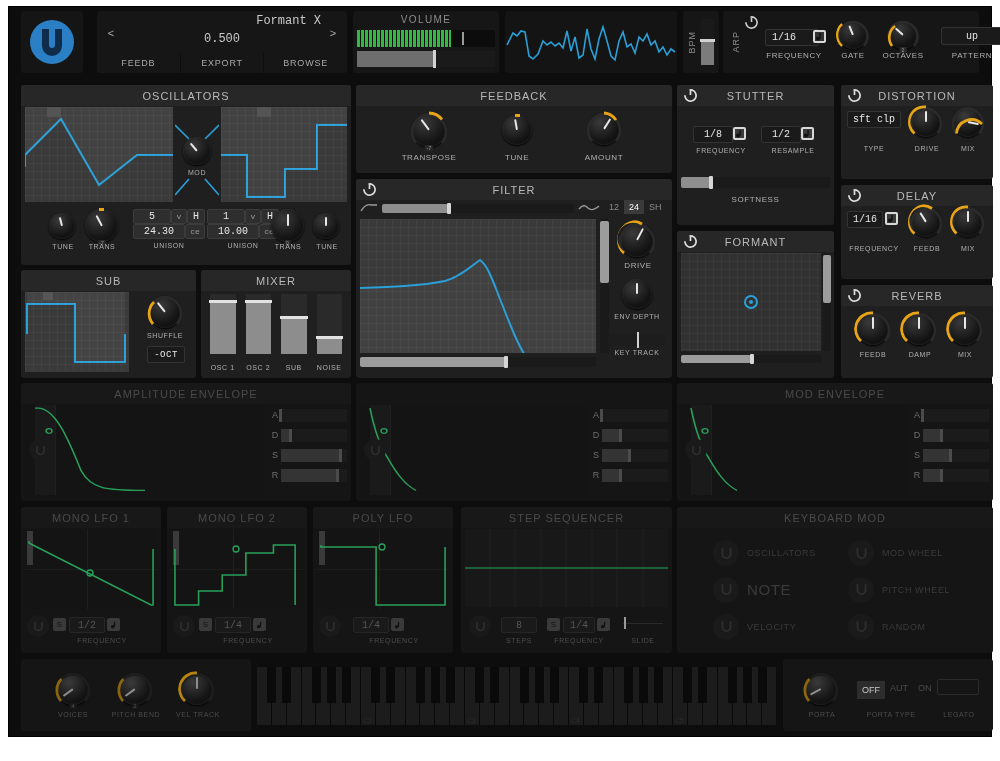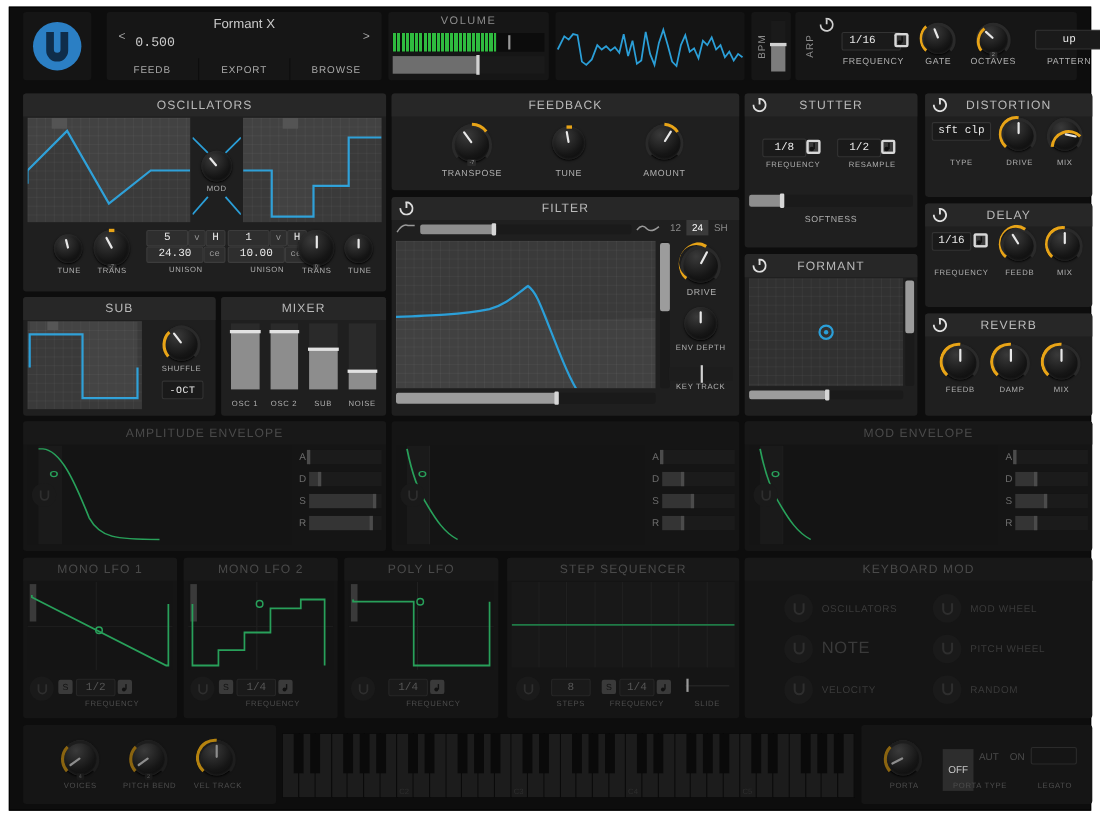--- a/index.html
+++ b/index.html
@@ -88,22 +88,22 @@
     <div style="position:absolute;left:8px;top:0;width:62px;height:62px;background:#151515;border-radius:3px;display:flex;align-items:center;justify-content:center;">
       <svg width="46" height="46" viewBox="0 0 46 46">
         <circle cx="23" cy="23" r="22" fill="#2b7fc4"></circle>
         <path d="M13 10 h7 v16 a3 3 0 0 0 6 0 v-16 h7 v17 a10 10 0 0 1 -20 0 z" fill="#0f2d4a"></path>
       </svg>
     </div>
 
     <div style="position:absolute;left:84px;top:0;width:250px;height:62px;background:#161616;border-radius:3px;">
       <div style="position:absolute;left:4px;top:4px;width:20px;height:36px;display:flex;align-items:center;justify-content:center;font-size:11px;color:#aaa;">&lt;</div>
       <div style="position:absolute;right:4px;top:4px;width:20px;height:36px;display:flex;align-items:center;justify-content:center;font-size:11px;color:#aaa;">&gt;</div>
-      <div style="position:absolute;left:26px;right:26px;top:3px;height:17px;text-align:center;font-family:Liberation Sans, sans-serif;font-size:12px;color:#c9c9c9;">Formant X</div>
-      <div style="position:absolute;left:26px;right:26px;top:21px;height:17px;font-family:'Liberation Mono',monospace;font-size:12px;color:#c9c9c9;">0.500</div>
+      <div style="position:absolute;left:26px;right:26px;top:3px;height:17px;text-align:right;font-family:Liberation Mono, monospace;font-size:12px;color:#c9c9c9;">Formant X</div>
+      <div style="position:absolute;left:26px;right:26px;top:21px;height:17px;text-align:center;font-family:'Liberation Mono',monospace;font-size:12px;color:#c9c9c9;">0.500</div>
       <div style="position:absolute;left:0;right:0;bottom:0;height:20px;display:flex;">
         <div style="flex:1;display:flex;align-items:center;justify-content:center;font-size:9px;letter-spacing:.8px;color:#a9a9a9;border-right:1px solid #0d0d0d;">FEEDB</div>
         <div style="flex:1;display:flex;align-items:center;justify-content:center;font-size:9px;letter-spacing:.8px;color:#a9a9a9;border-right:1px solid #0d0d0d;">EXPORT</div>
         <div style="flex:1;display:flex;align-items:center;justify-content:center;font-size:9px;letter-spacing:.8px;color:#a9a9a9;">BROWSE</div>
       </div>
     </div>
 
     <div style="position:absolute;left:340px;top:0;width:146px;height:62px;background:#161616;border-radius:3px;">
       <div style="position:absolute;left:0;right:0;top:3px;text-align:center;font-size:10px;letter-spacing:1.4px;color:#8d8d8d;">VOLUME</div>
       <div style="position:absolute;left:4px;right:4px;top:19px;height:17px;background:#0c0c0c;overflow:hidden;">
@@ -992,21 +992,21 @@
     <div class="knob" style="position:absolute;left:22px;top:14px;width:32px;height:32px;">
       <svg class="arc" viewBox="0 0 38 38">
           <path d="M7 31 A16 16 0 1 1 31 31" fill="none" stroke="#1d1d1d" stroke-width="2.6"></path>
           <path d="M7 31 A16 16 0 0 1 7.5 9" fill="none" stroke="#8a6410" stroke-width="2.8"></path>
         </svg>
       <div class="ptr" style="height:12px;margin-left:-1px;margin-top:-12px;transform:rotate(-118deg);background:#8d8d8d;"></div>
     </div>
     <div class="lbl tiny dim" style="position:absolute;left:14px;top:52px;width:50px;">PORTA</div>
 
     <div class="seg" id="porta-seg" style="position:absolute;left:74px;top:22px;">
-        <div style="font-size: 9px; padding: 14px 5px; color: rgb(201, 201, 201); background: rgb(45, 45, 45);">OFF</div>
+        <div style="font-size: 9px; padding: 4px 5px; color: rgb(201, 201, 201); background: rgb(45, 45, 45);">OFF</div>
         <div style="font-size: 9px; padding: 2px 5px; color: rgb(74, 74, 74);">AUT</div>
         <div style="font-size: 9px; padding: 2px 5px; color: rgb(74, 74, 74);">ON</div>
       </div>
     <div class="lbl tiny dim" style="position:absolute;left:64px;top:52px;width:88px;">PORTA TYPE</div>
 
     <div style="position:absolute;left:154px;top:20px;width:42px;height:16px;border:1px solid #2b2b2b;border-radius:2px;"></div>
     <div class="lbl tiny dim" style="position:absolute;left:150px;top:52px;width:52px;">LEGATO</div>
   </div>
 
 </div>

